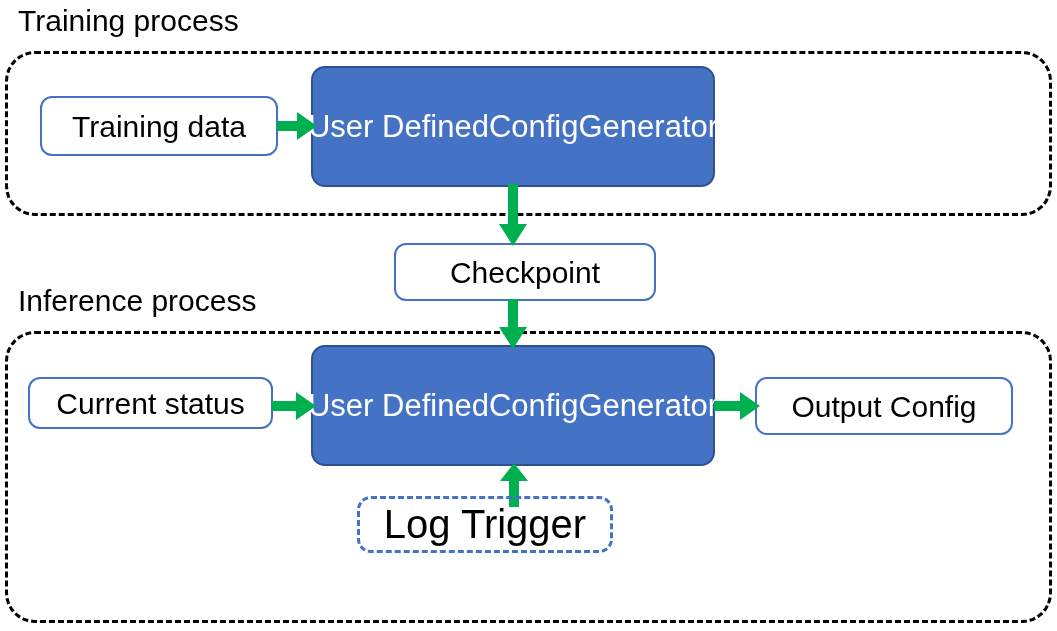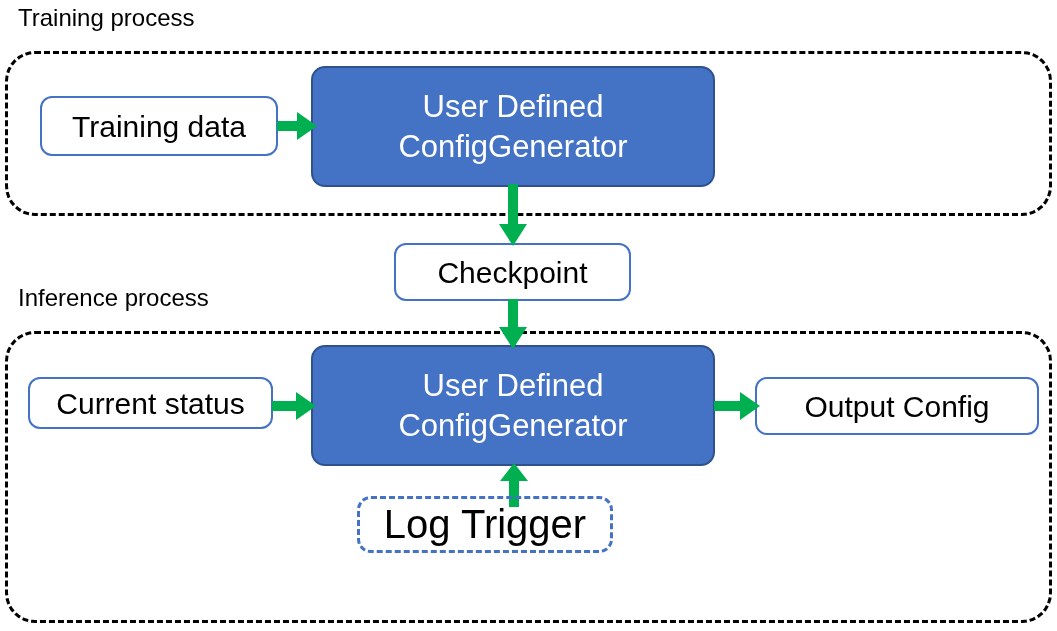--- a/index.html
+++ b/index.html
@@ -15,21 +15,21 @@
     position: relative;
     width: 1057px;
     height: 631px;
     background: #ffffff;
     overflow: hidden;
   }
 
   
   .section-label {
     position: absolute;
-    font-size: 24px;
+    font-size: 30px;
     line-height: 1;
     color: #000000;
     white-space: nowrap;
     font-family: "Liberation Sans", sans-serif;
   }
   #label-training { left: 18px; top: 6px; }
   #label-inference { left: 18px; top: 286px; }
 
   
   .process-container {
@@ -52,33 +52,33 @@
     display: flex;
     align-items: center;
     justify-content: center;
     color: #000000;
     font-size: 30px;
     line-height: 1.1;
     white-space: nowrap;
     font-family: "Liberation Sans", sans-serif;
   }
   #box-training-data  { left: 40px;  top: 96px;  width: 238px; height: 60px; }
-  #box-checkpoint     { left: 394px; top: 243px; width: 237px; height: 58px; }
+  #box-checkpoint     { left: 394px; top: 243px; width: 262px; height: 58px; }
   #box-current-status { left: 28px;  top: 377px; width: 245px; height: 52px; }
-  #box-output-config  { left: 755px; top: 377px; width: 284px; height: 58px; text-align: center; }
+  #box-output-config  { left: 755px; top: 377px; width: 258px; height: 58px; text-align: center; }
 
   
   .generator-box {
     position: absolute;
     box-sizing: border-box;
     background: #4472C4;
     border: 2px solid #2F528F;
     border-radius: 14px;
     display: flex;
-    flex-direction: column;
+    flex-direction: row;
     align-items: center;
     justify-content: center;
     color: #ffffff;
     font-size: 31px;
     line-height: 1.28;
     white-space: nowrap;
     font-family: "Liberation Sans", sans-serif;
   }
   #box-generator-training  { left: 311px; top: 66px;  width: 404px; height: 121px; }
   #box-generator-inference { left: 311px; top: 345px; width: 404px; height: 121px; }

